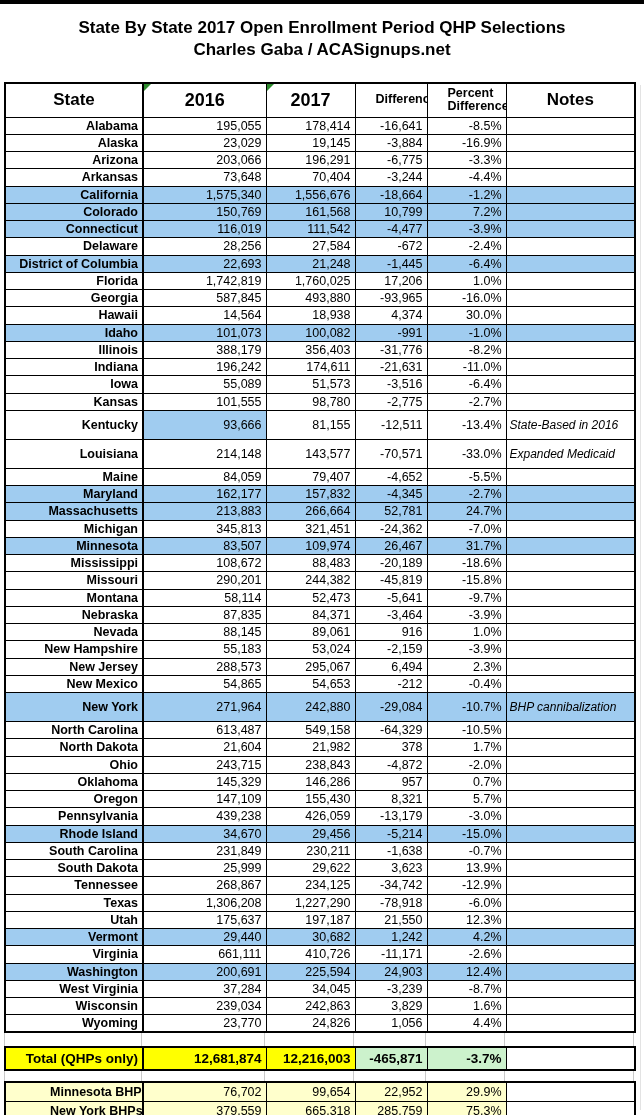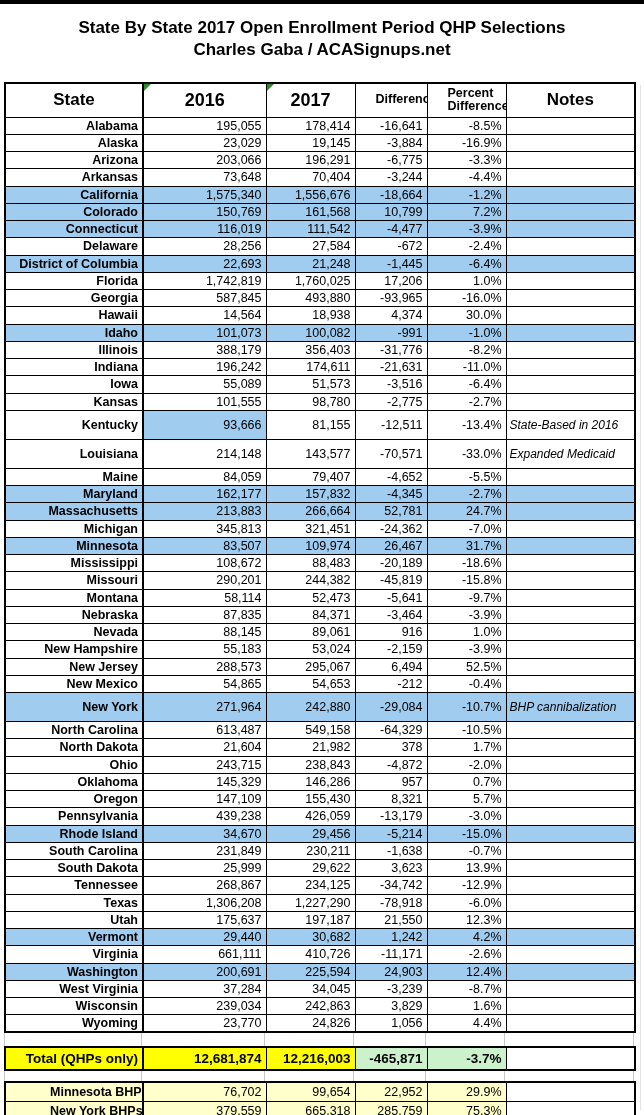--- a/index.html
+++ b/index.html
@@ -319,21 +319,21 @@
           <td class="num">53,024</td>
           <td class="num">-2,159</td>
           <td class="num">-3.9%</td>
           <td class="note"></td>
         </tr>
         <tr class="srow">
           <td class="state">New Jersey</td>
           <td class="num">288,573</td>
           <td class="num">295,067</td>
           <td class="num">6,494</td>
-          <td class="num">52.5%</td>
+          <td class="num">2.3%</td>
           <td class="note"></td>
         </tr>
         <tr class="srow">
           <td class="state">New Mexico</td>
           <td class="num">54,865</td>
           <td class="num">54,653</td>
           <td class="num">-212</td>
           <td class="num">-0.4%</td>
           <td class="note"></td>
         </tr>

